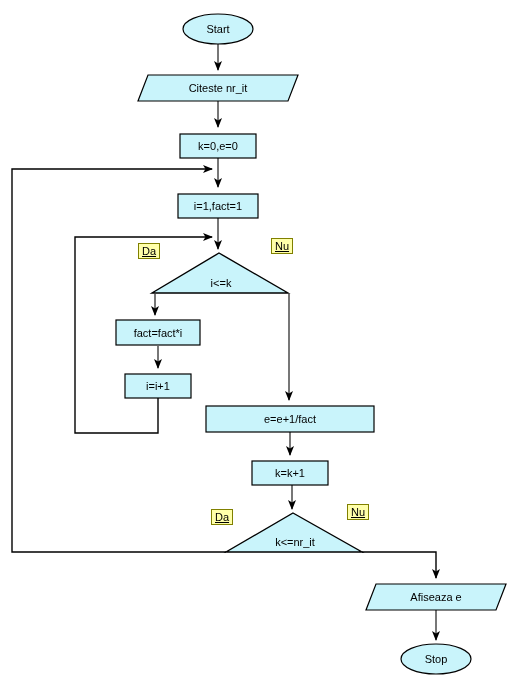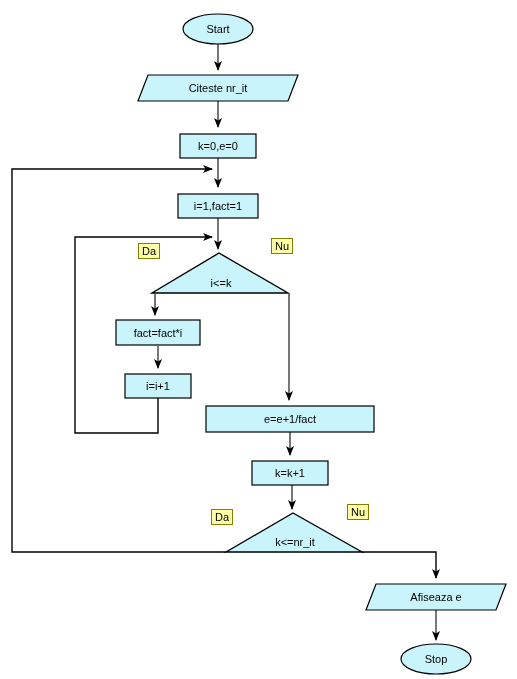--- a/index.html
+++ b/index.html
@@ -1,21 +1,21 @@
 <!DOCTYPE html>
 <html><head>
 <meta charset="utf-8">
 <style>
   html,body{margin:0;padding:0;background:#ffffff;}
   body{width:517px;height:679px;position:relative;overflow:hidden;
        font-family:"Liberation Sans","DejaVu Sans",sans-serif;}
   #flow{position:absolute;left:0;top:0;width:517px;height:679px;}
   .tag{position:absolute;font-size:11px;color:#000;background:#ffffaa;
        border:1px solid #808000;padding:0px 3px;line-height:14px;
-       white-space:nowrap;}
+       white-space:nowrap;text-decoration:underline;}
 </style>
 </head>
 <body>
 
 <svg id="flow" viewBox="0 0 517 679">
   <defs>
     <marker id="ah" markerWidth="12" markerHeight="12" refX="9" refY="4" orient="auto" markerUnits="userSpaceOnUse">
       <path d="M0,0 L10,4 L0,8 L2.5,4 z" fill="#000000"></path>
     </marker>
     <marker id="ahr" markerWidth="12" markerHeight="12" refX="9" refY="4" orient="auto" markerUnits="userSpaceOnUse">

